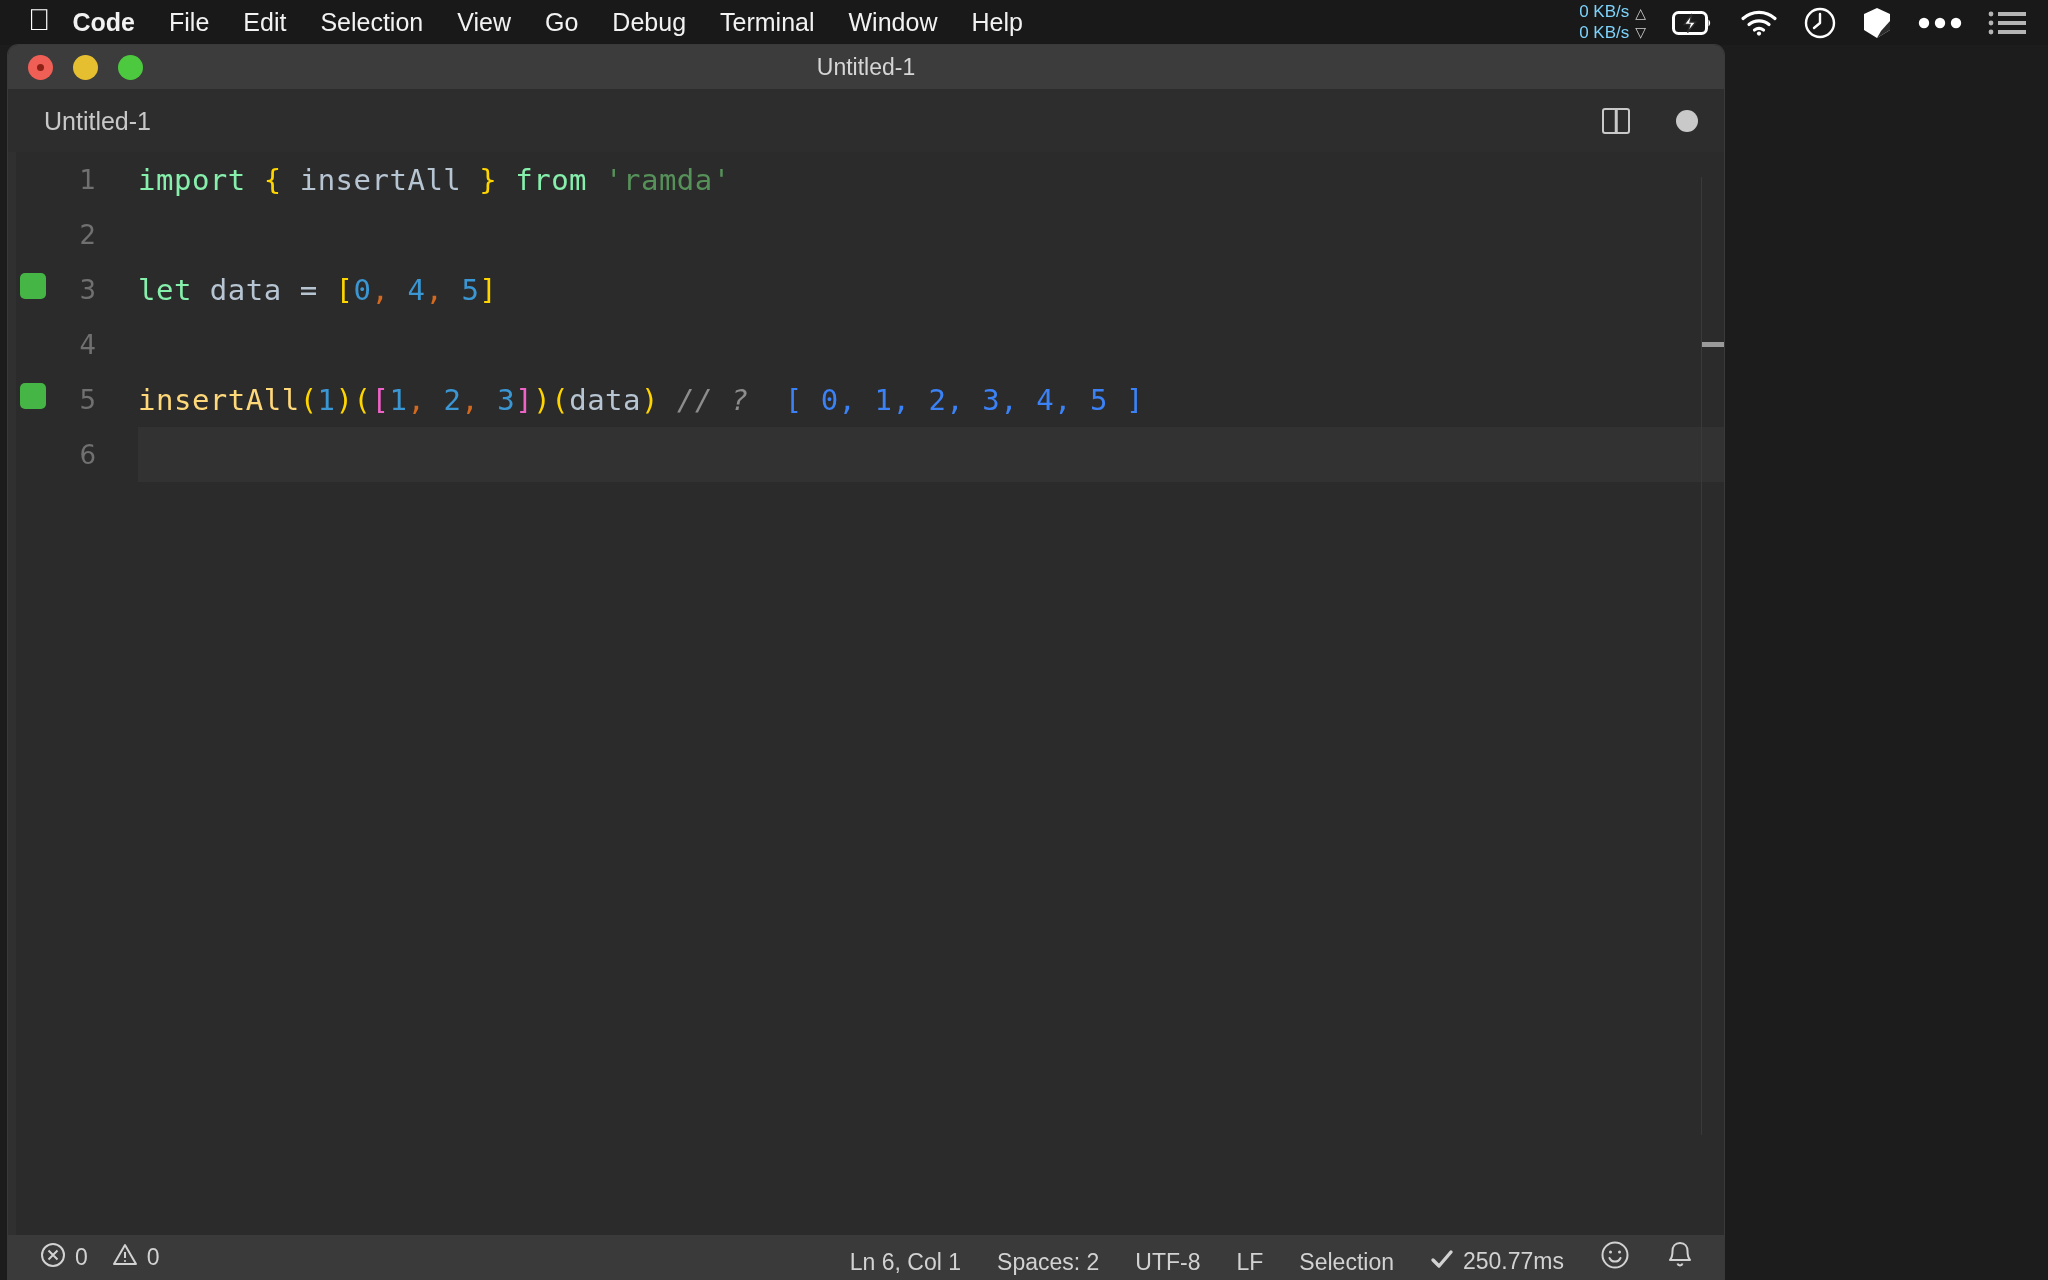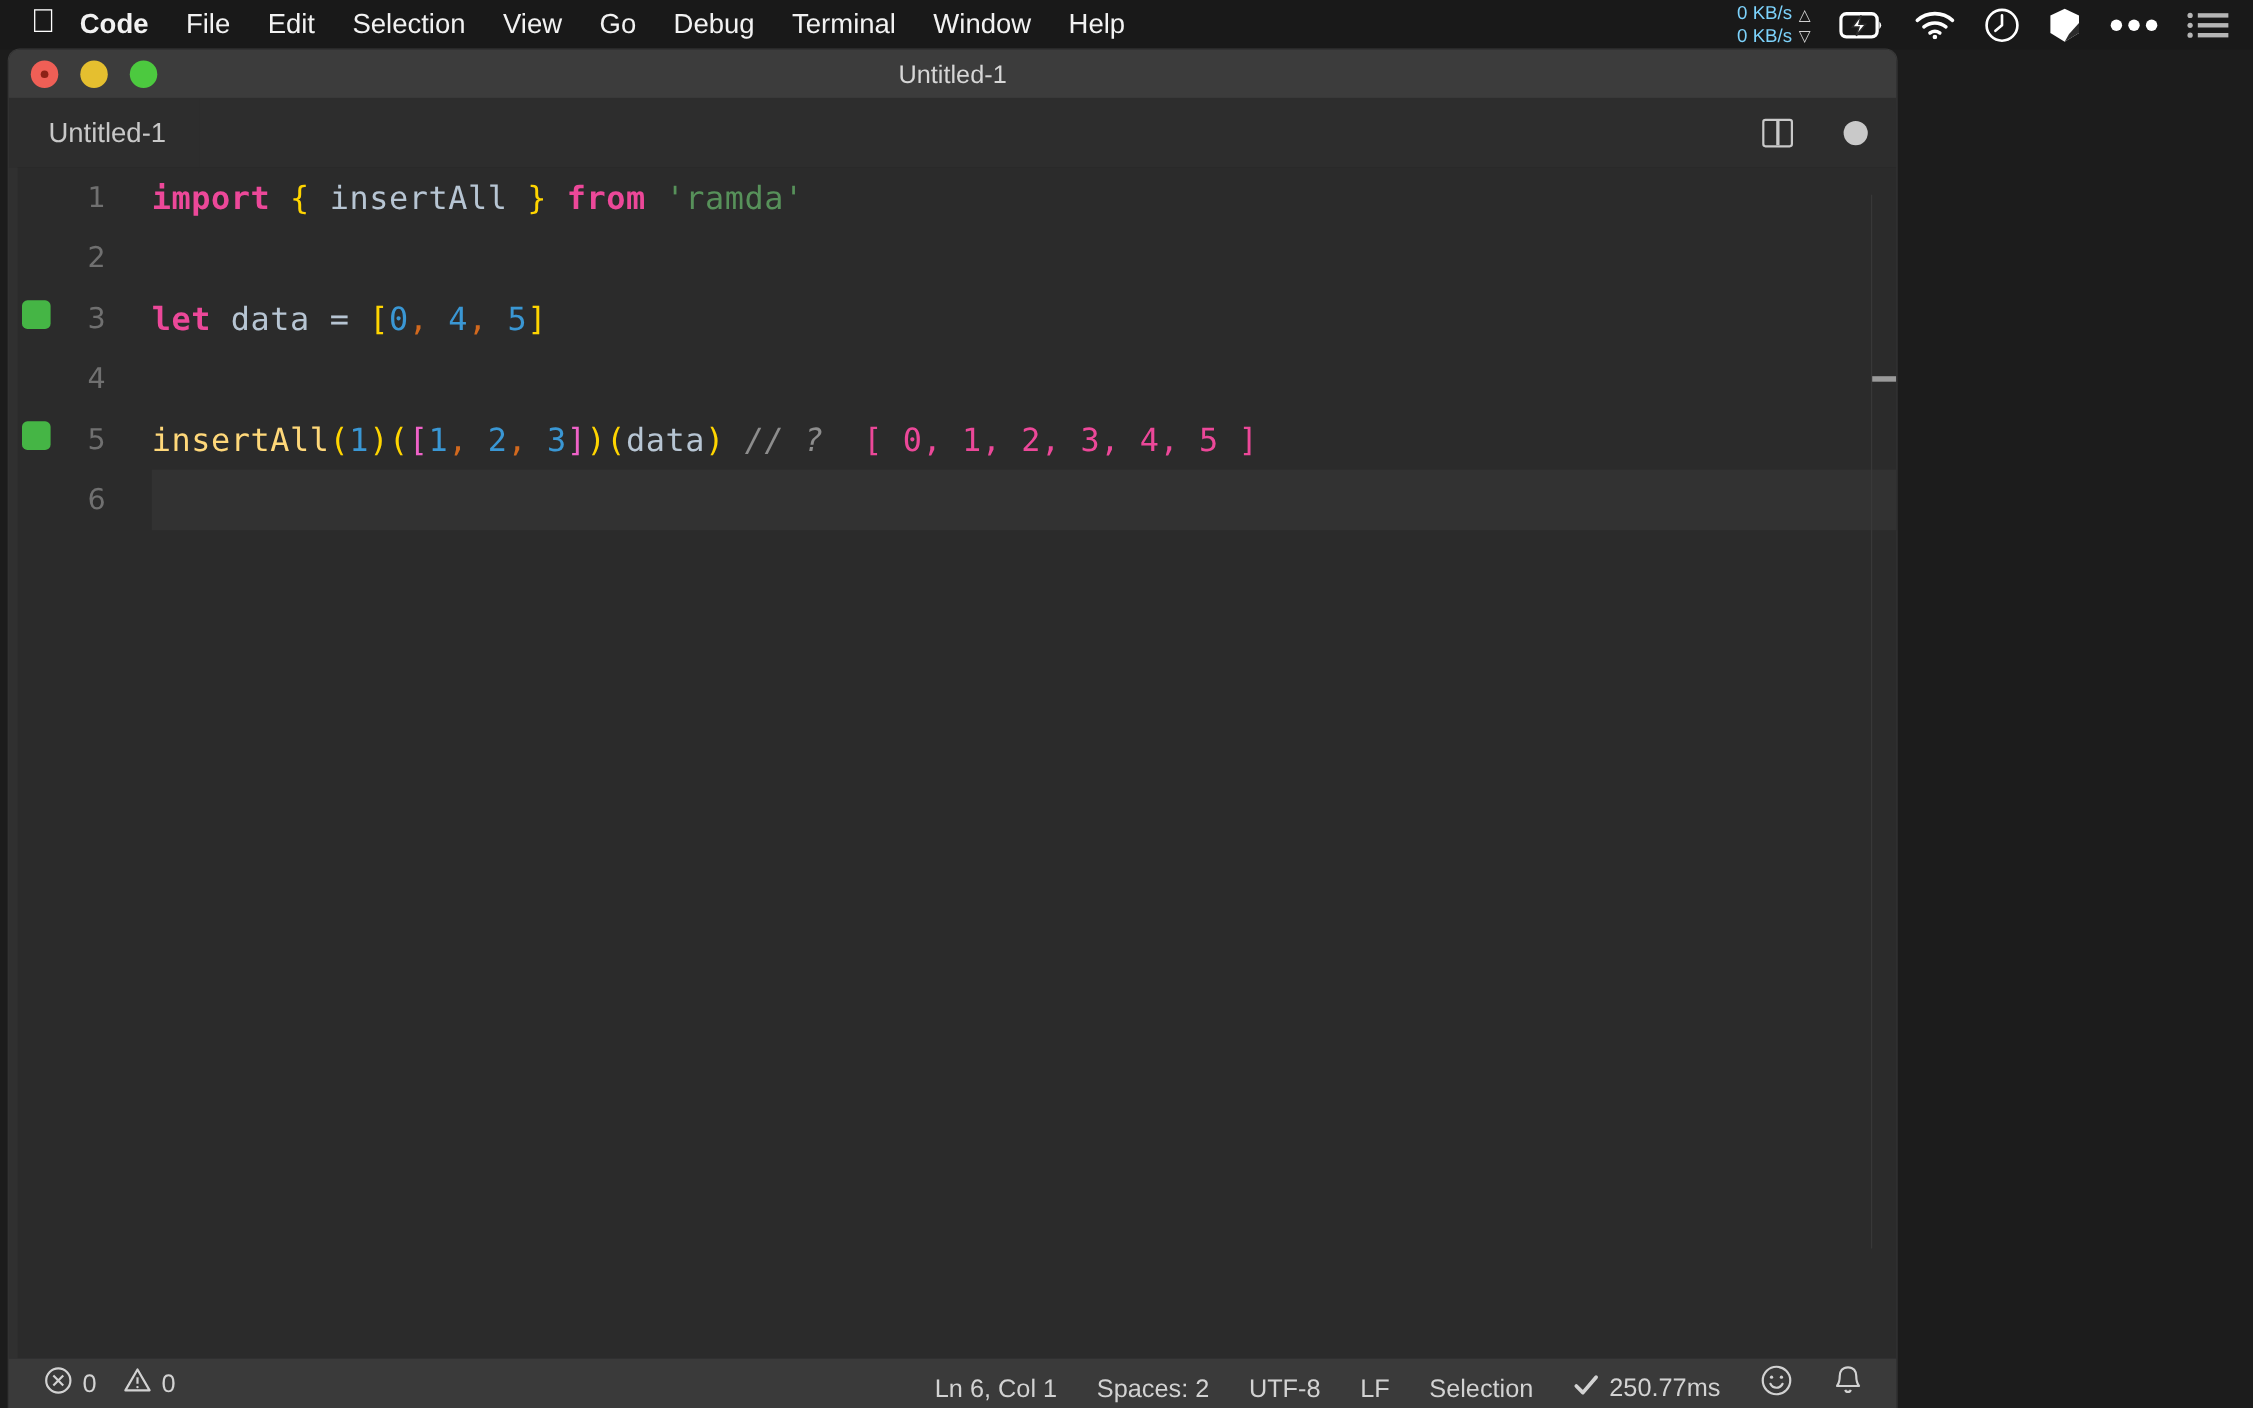--- a/index.html
+++ b/index.html
@@ -118,32 +118,32 @@
     font-family:"DejaVu Sans", sans-serif;
   }
   .line .code {
     flex:1; font-family:"DejaVu Sans Mono","Liberation Mono",monospace;
     font-size:29px; letter-spacing:0.5px; white-space:pre;
     color:#b7c5d3; height:55px; display:flex; align-items:center;
   }
   .line.active .code { background:#323232; }
   .line.active { }
 
-  .kw      { color:#ec4899; font-weight:bold; }
+  .kw      { color:#86efac; font-weight:normal; }
   .brace   { color:#ffd500; }
   .ident   { color:#b7c5d3; }
   .str     { color:#57915a; }
   .num     { color:#3a97d4; }
   .punct   { color:#d2691e; }
   .op      { color:#b7c5d3; }
   .fn      { color:#ffd87a; }
   .paren   { color:#ffd500; }
   .sbrack  { color:#ef62c8; }
   .cmt     { color:#8d8d8d; font-style:italic; }
-  .res     { color:#ec4899; }
+  .res     { color:#3b82f6; }
 
   #vscroll {
     position:absolute; right:0; top:0; width:22px; bottom:0;
   }
   #vscroll .thumb-line {
     position:absolute; right:0; width:22px; height:5px;
     background:#9a9a9a; top:190px;
   }
   #overviewbox {
     position:absolute; right:22px; top:25px; width:1px; bottom:100px;

